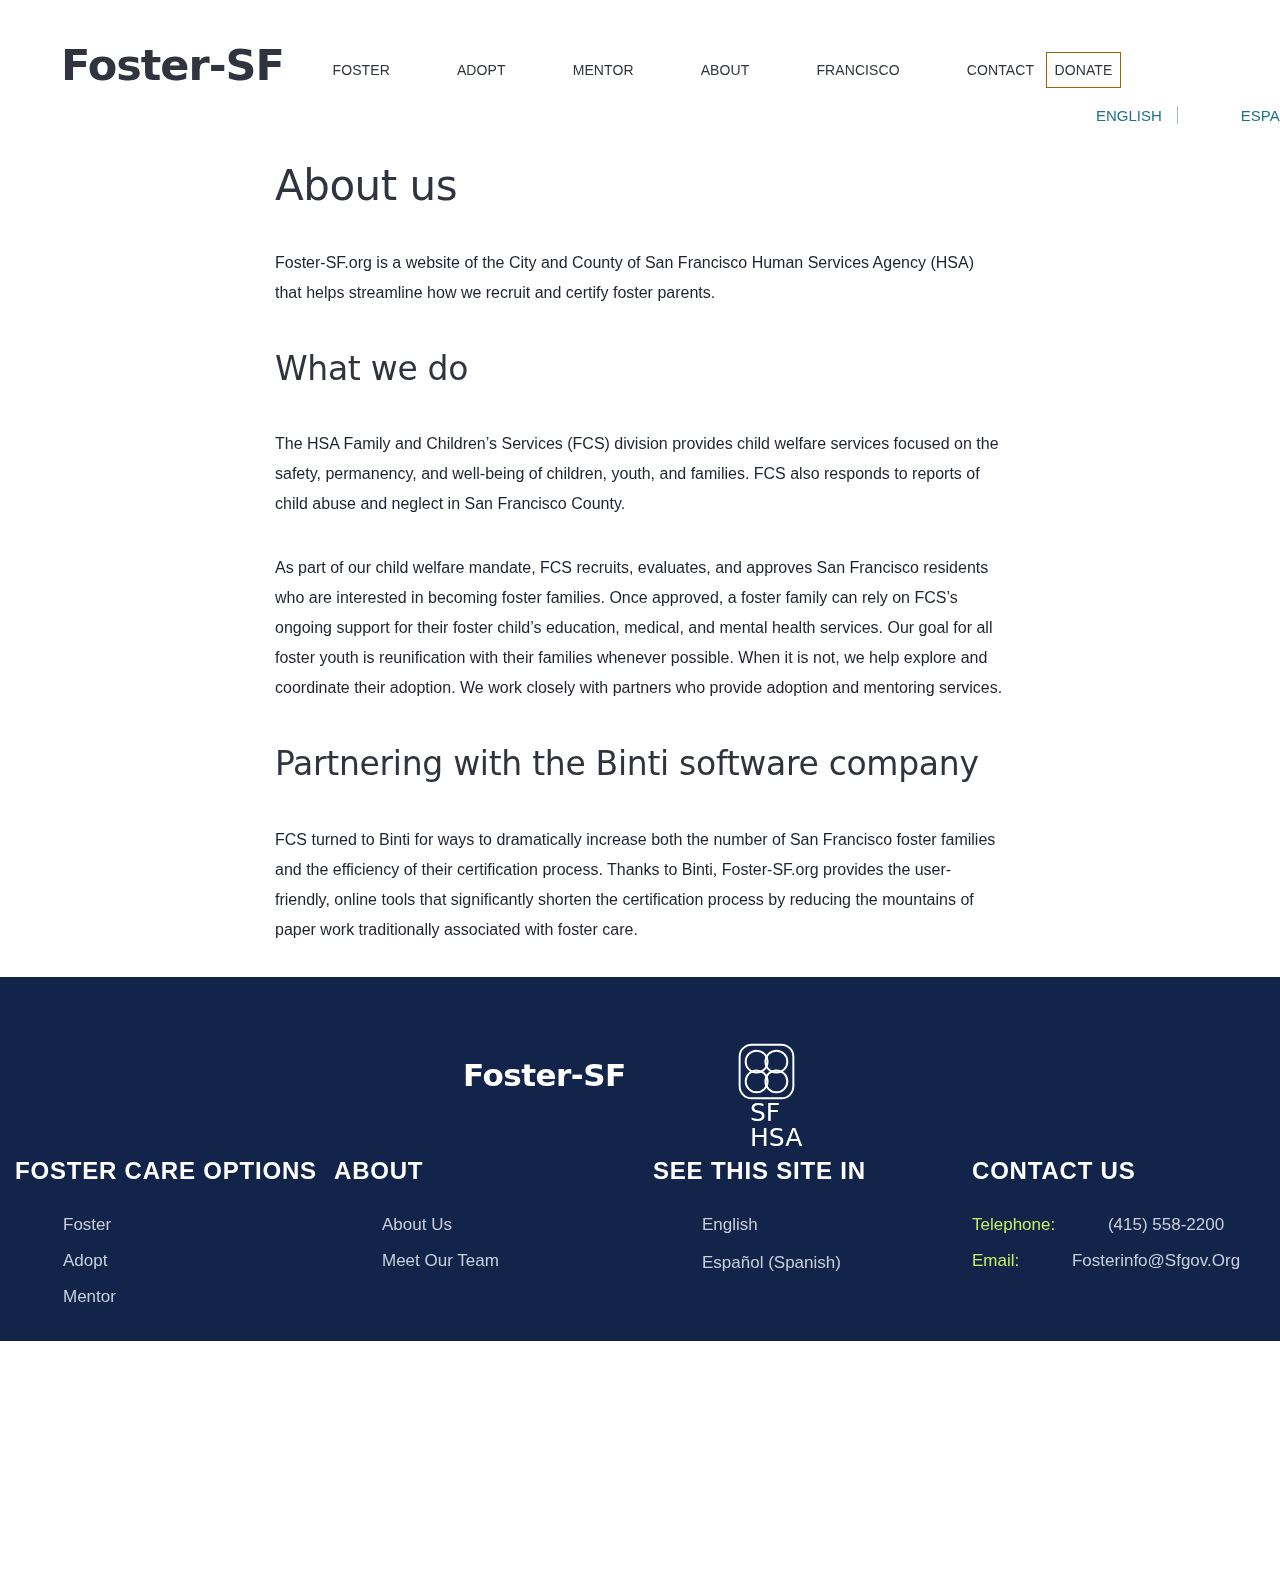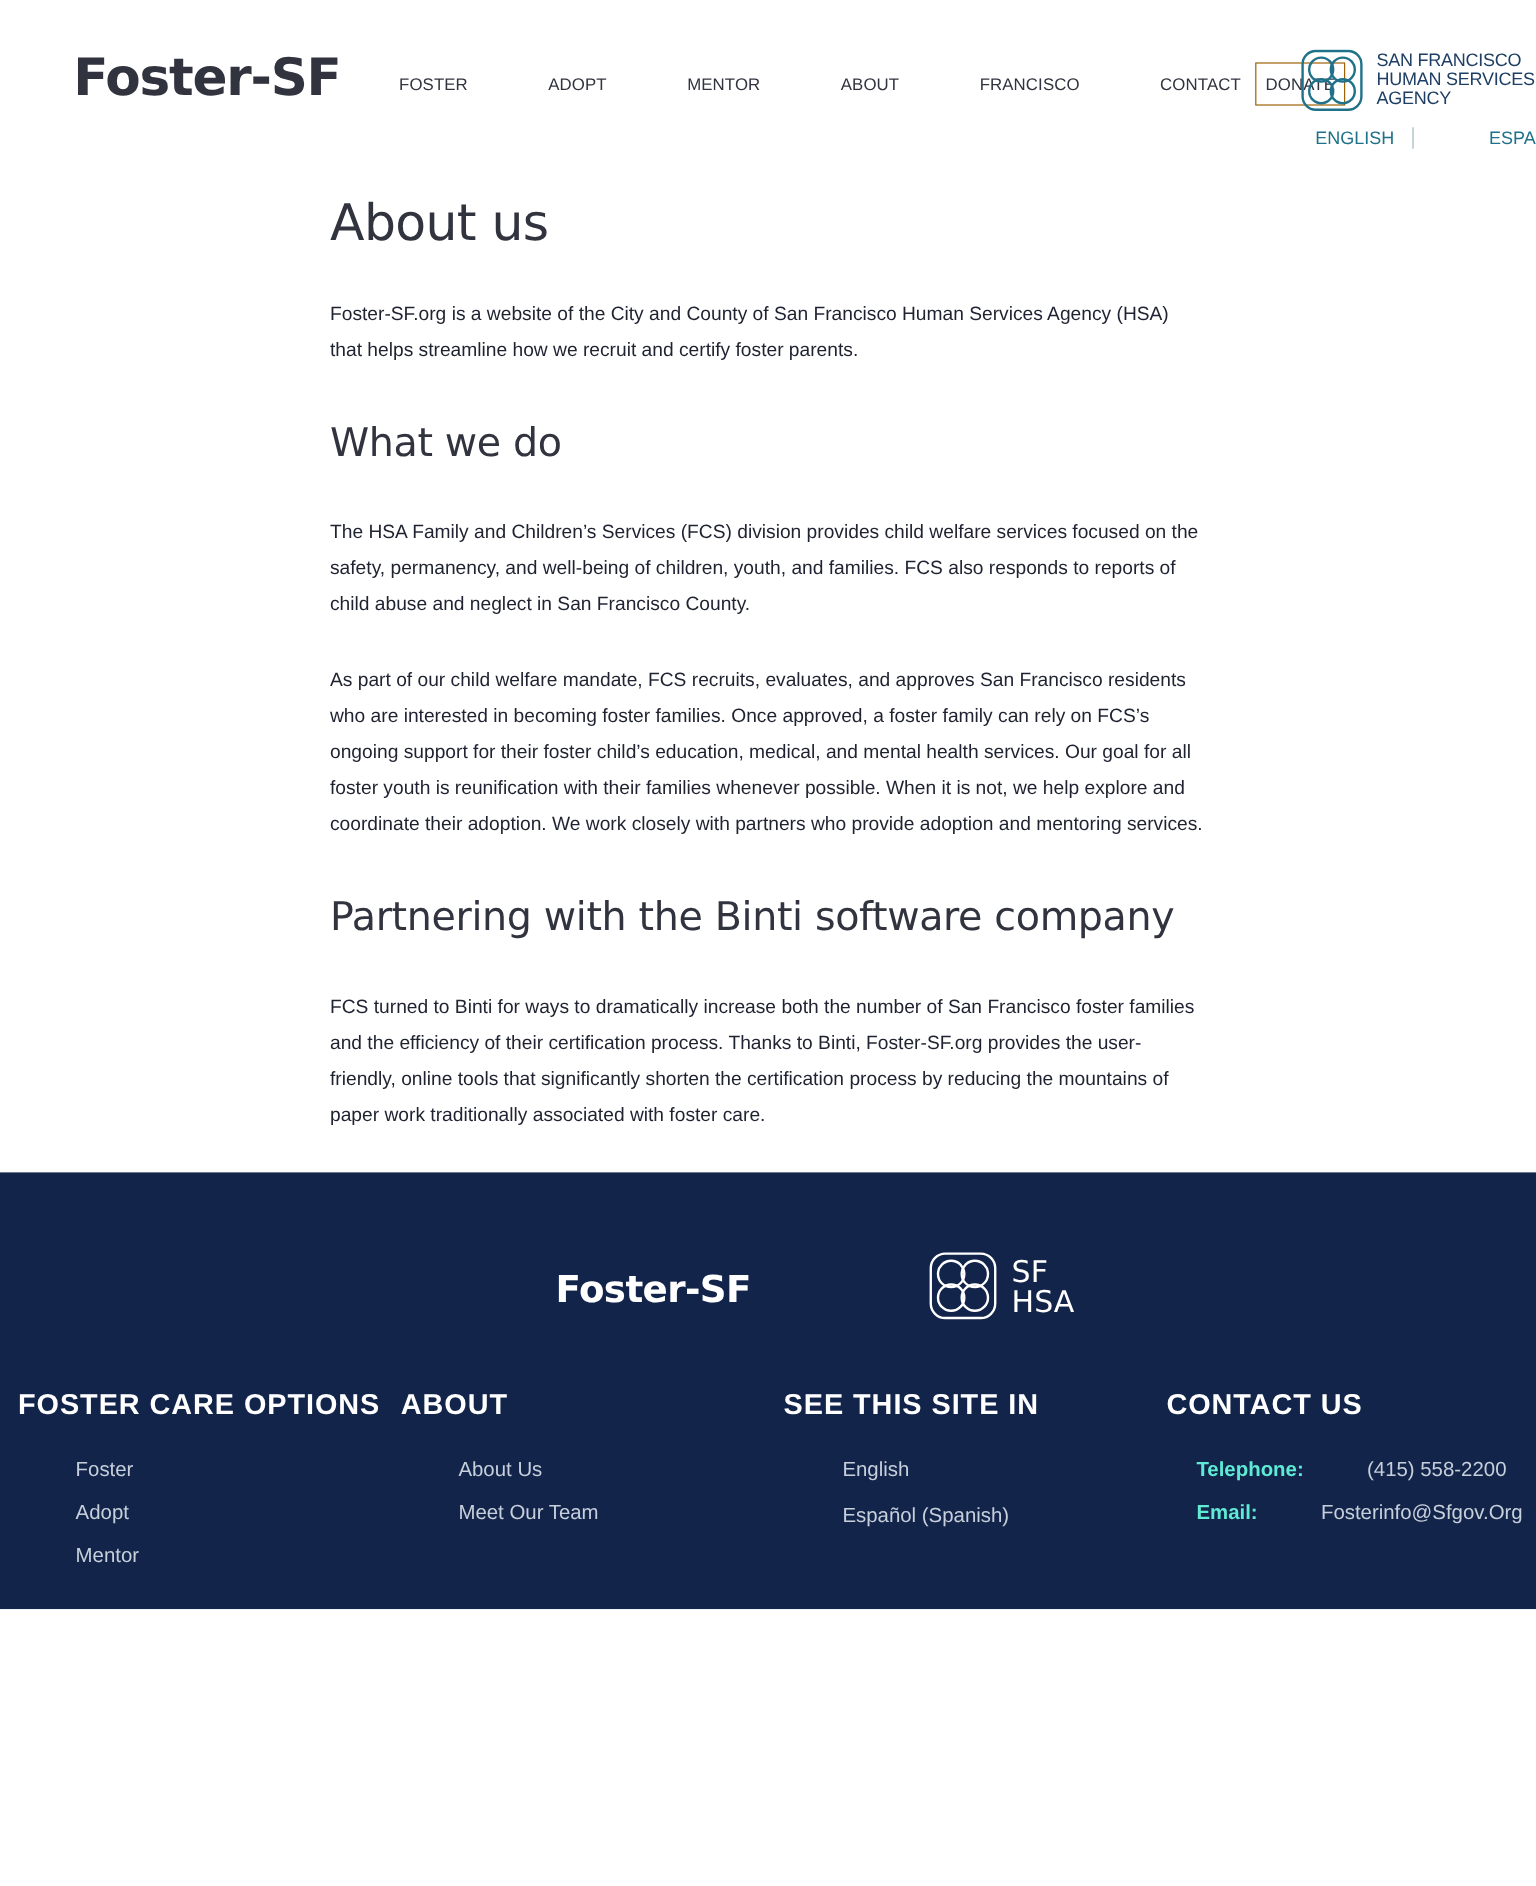--- a/index.html
+++ b/index.html
@@ -28,62 +28,48 @@
     .h-what { margin-top: 40px; }
     .p-what1 { margin-top: 39px; }
     .p-what2 { margin-top: 34px; }
     .h-binti { margin-top: 40px; }
     .p-binti { margin-top: 40px; }
 
     
     .footer { background: #12244a; height: 364px; position: relative; color: #ffffff; }
     .footer-logos { position: absolute; top: 66px; left: 0; width: 100%; }
     .footer-brand { position: absolute; left: 415px; top: 14px; font-family: "DejaVu Sans", sans-serif; font-weight: bold; font-size: 31px; letter-spacing: -0.5px; color: #ffffff; }
-    .footer-hsa { position: absolute; left: 726px; top: 0; display: flex; align-items: center; }
+    .footer-hsa { position: absolute; left: 690px; top: 0; display: flex; align-items: flex-start; flex-direction: column; }
     .footer-hsa svg { width: 57px; height: 57px; }
     .footer-hsa-text { margin-left: 12px; font-size: 25px; line-height: 25px; color: #ffffff; font-family: "DejaVu Sans", sans-serif; font-weight: normal; }
     .footer-cols { position: absolute; top: 180px; left: 15px; display: flex; }
     .fcol { width: 319px; }
     .fcol h4 { font-size: 24px; font-weight: bold; letter-spacing: 0.8px; color: #ffffff; margin-bottom: 30px; }
     .fcol ul { list-style: none; }
     .fcol li { font-size: 17px; color: #c7cfdb; line-height: 20px; margin-bottom: 16px; }
     .fcol.lang-col li { margin-left: 1px; margin-bottom: 18px; }
     .fcol.lang-col ul { margin-top: 4px; }
-    .fcol .lbl { color: #5eead4; font-weight: bold; margin-left: 25px; }
+    .fcol .lbl { color: #bef264; font-weight: normal; }
   </style>
 </head>
 <body>
 
 <header class="header">
   <a class="brand">Foster-SF</a>
 
   <nav class="nav">
     <a>FOSTER</a>
     <a>ADOPT</a>
     <a>MENTOR</a>
     <a>ABOUT</a>
     <a>FRANCISCO</a>
     <a>CONTACT</a>
     <a class="donate">DONATE</a>
   </nav>
 
-  <a class="agency">
-    <svg class="agency-icon" viewBox="0 0 52 52" fill="none" stroke="#20728a" stroke-width="2">
-      <rect x="1.5" y="1.5" width="49" height="49" rx="11"></rect>
-      <circle cx="17" cy="17" r="10"></circle>
-      <circle cx="35" cy="17" r="10"></circle>
-      <circle cx="17" cy="35" r="10"></circle>
-      <circle cx="35" cy="35" r="10"></circle>
-    </svg>
-    <div class="agency-text">
-      <div>SAN FRANCISCO</div>
-      <div>HUMAN SERVICES</div>
-      <div>AGENCY</div>
-    </div>
-  </a>
 
   <div class="lang">
     <a>ENGLISH</a>
     <span class="sep"></span>
     <a>ESPAÑOL</a>
   </div>
 </header>
 
 <main class="main">
   <h1>About us</h1>

